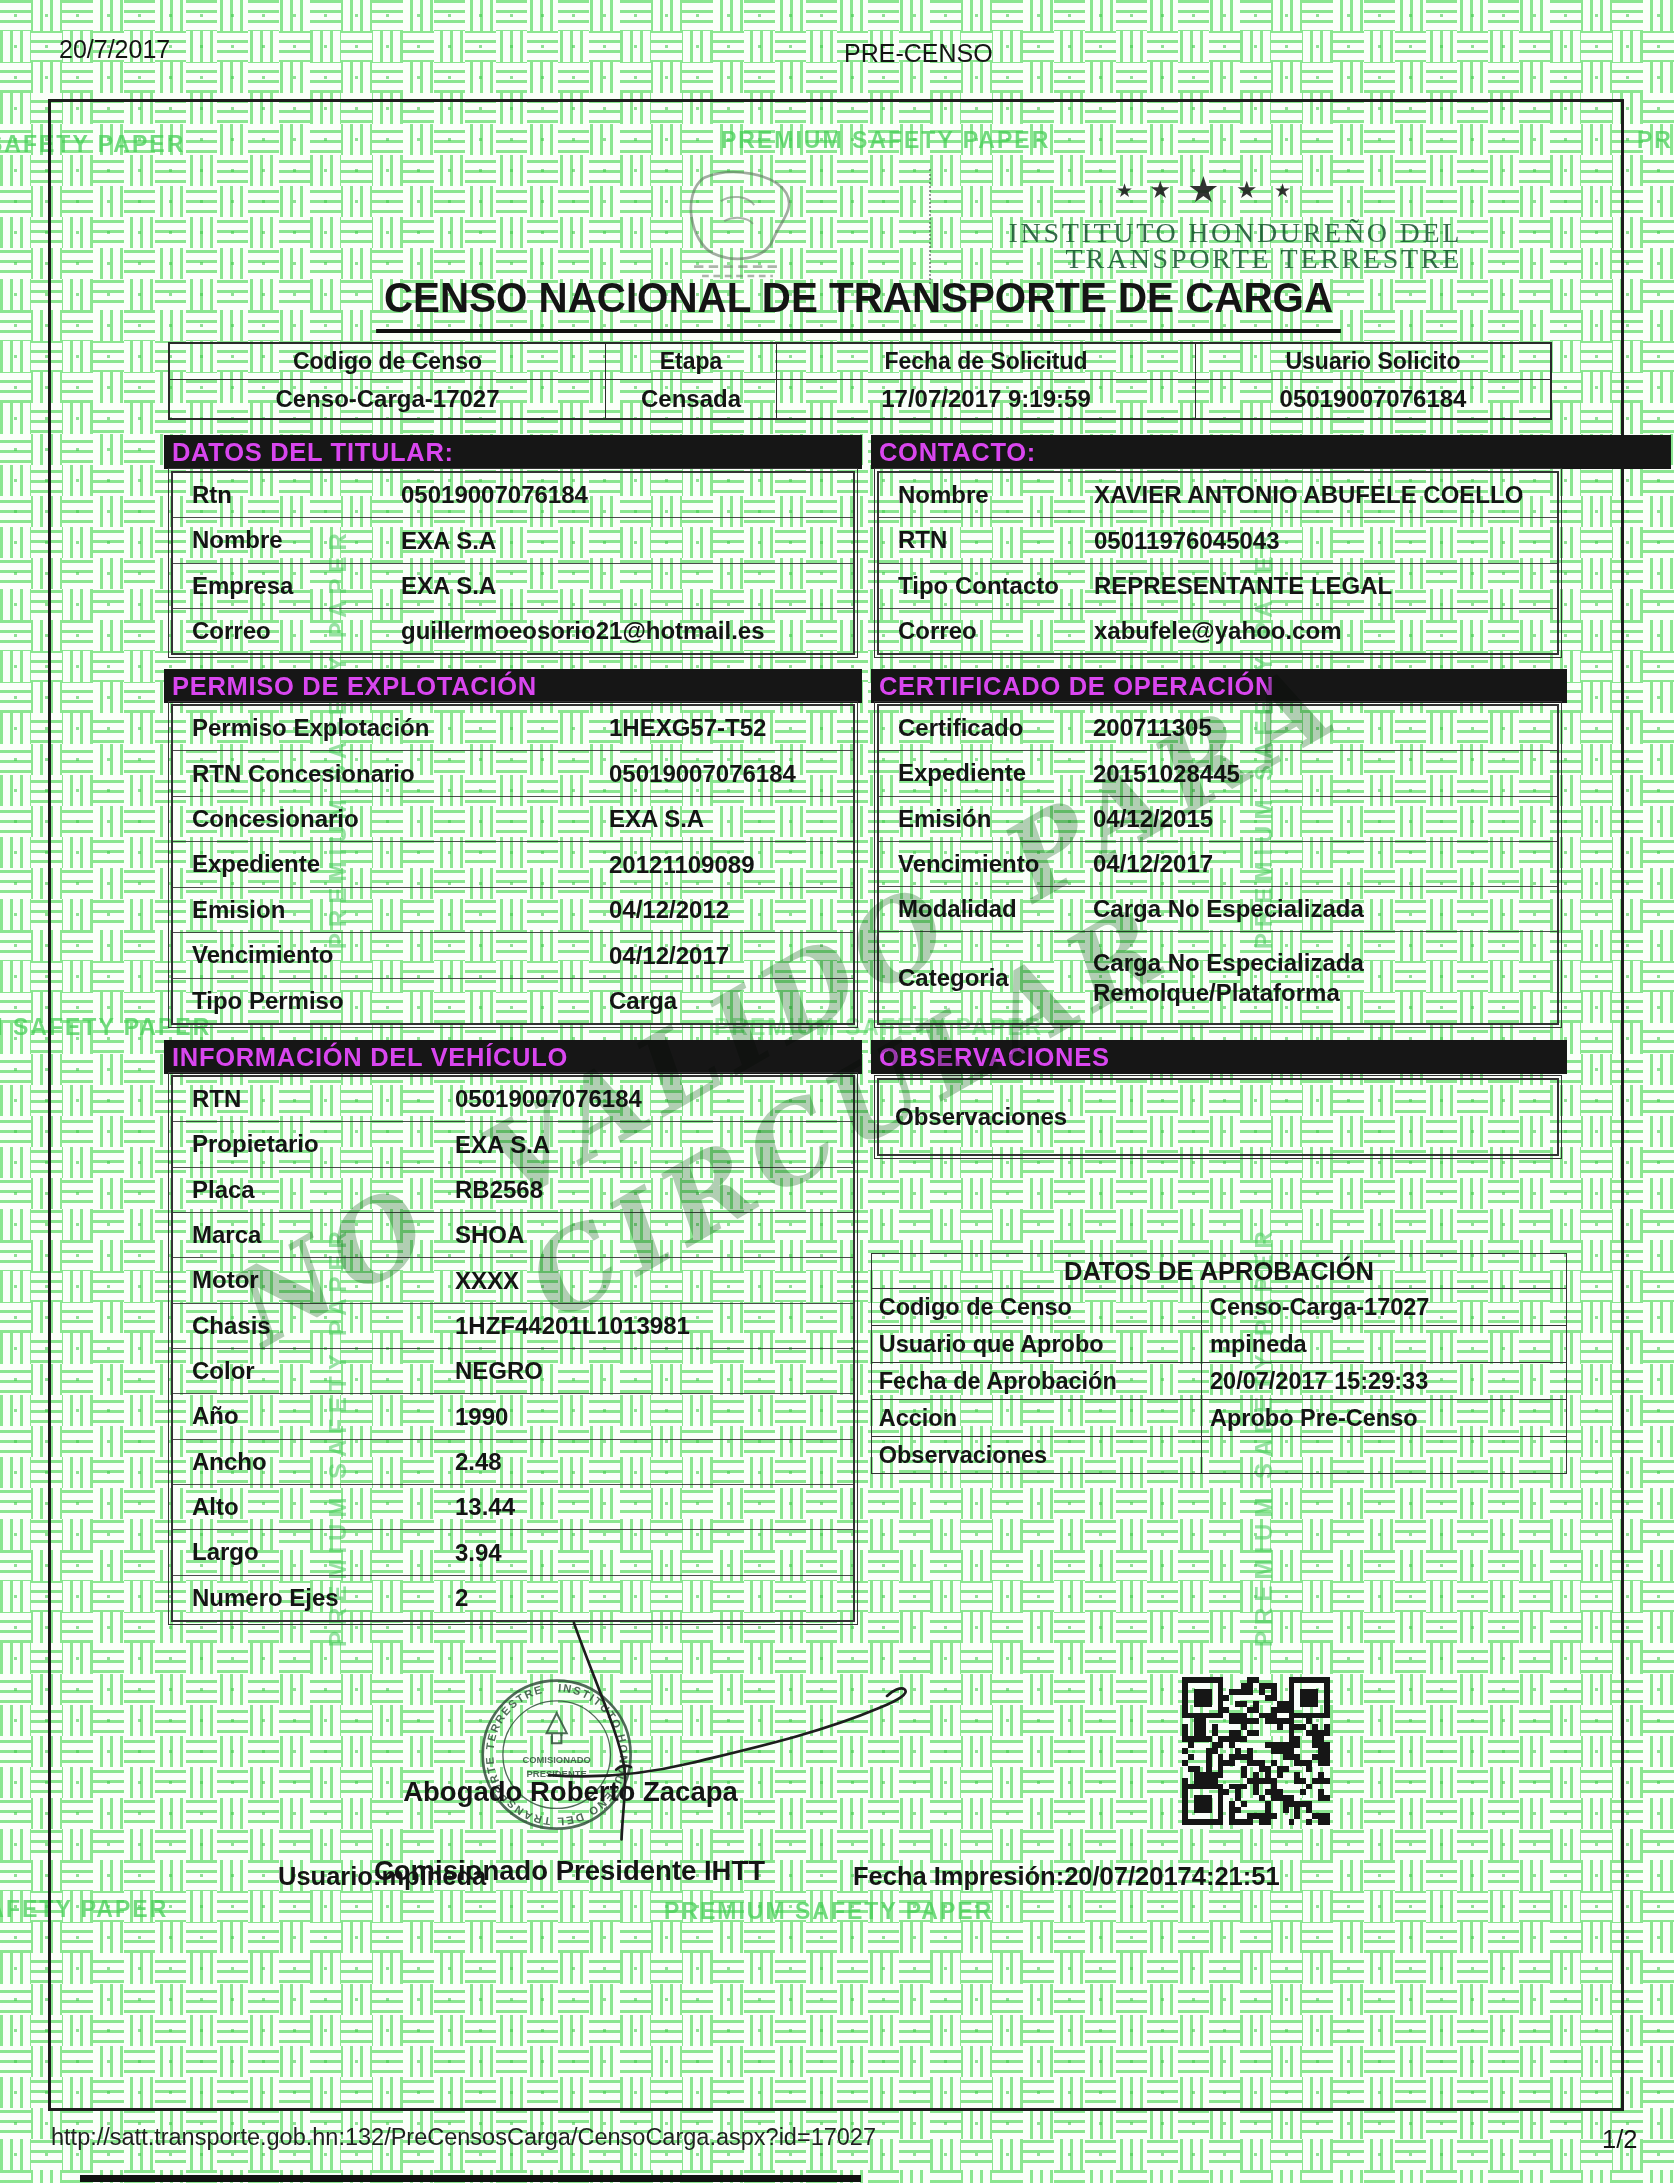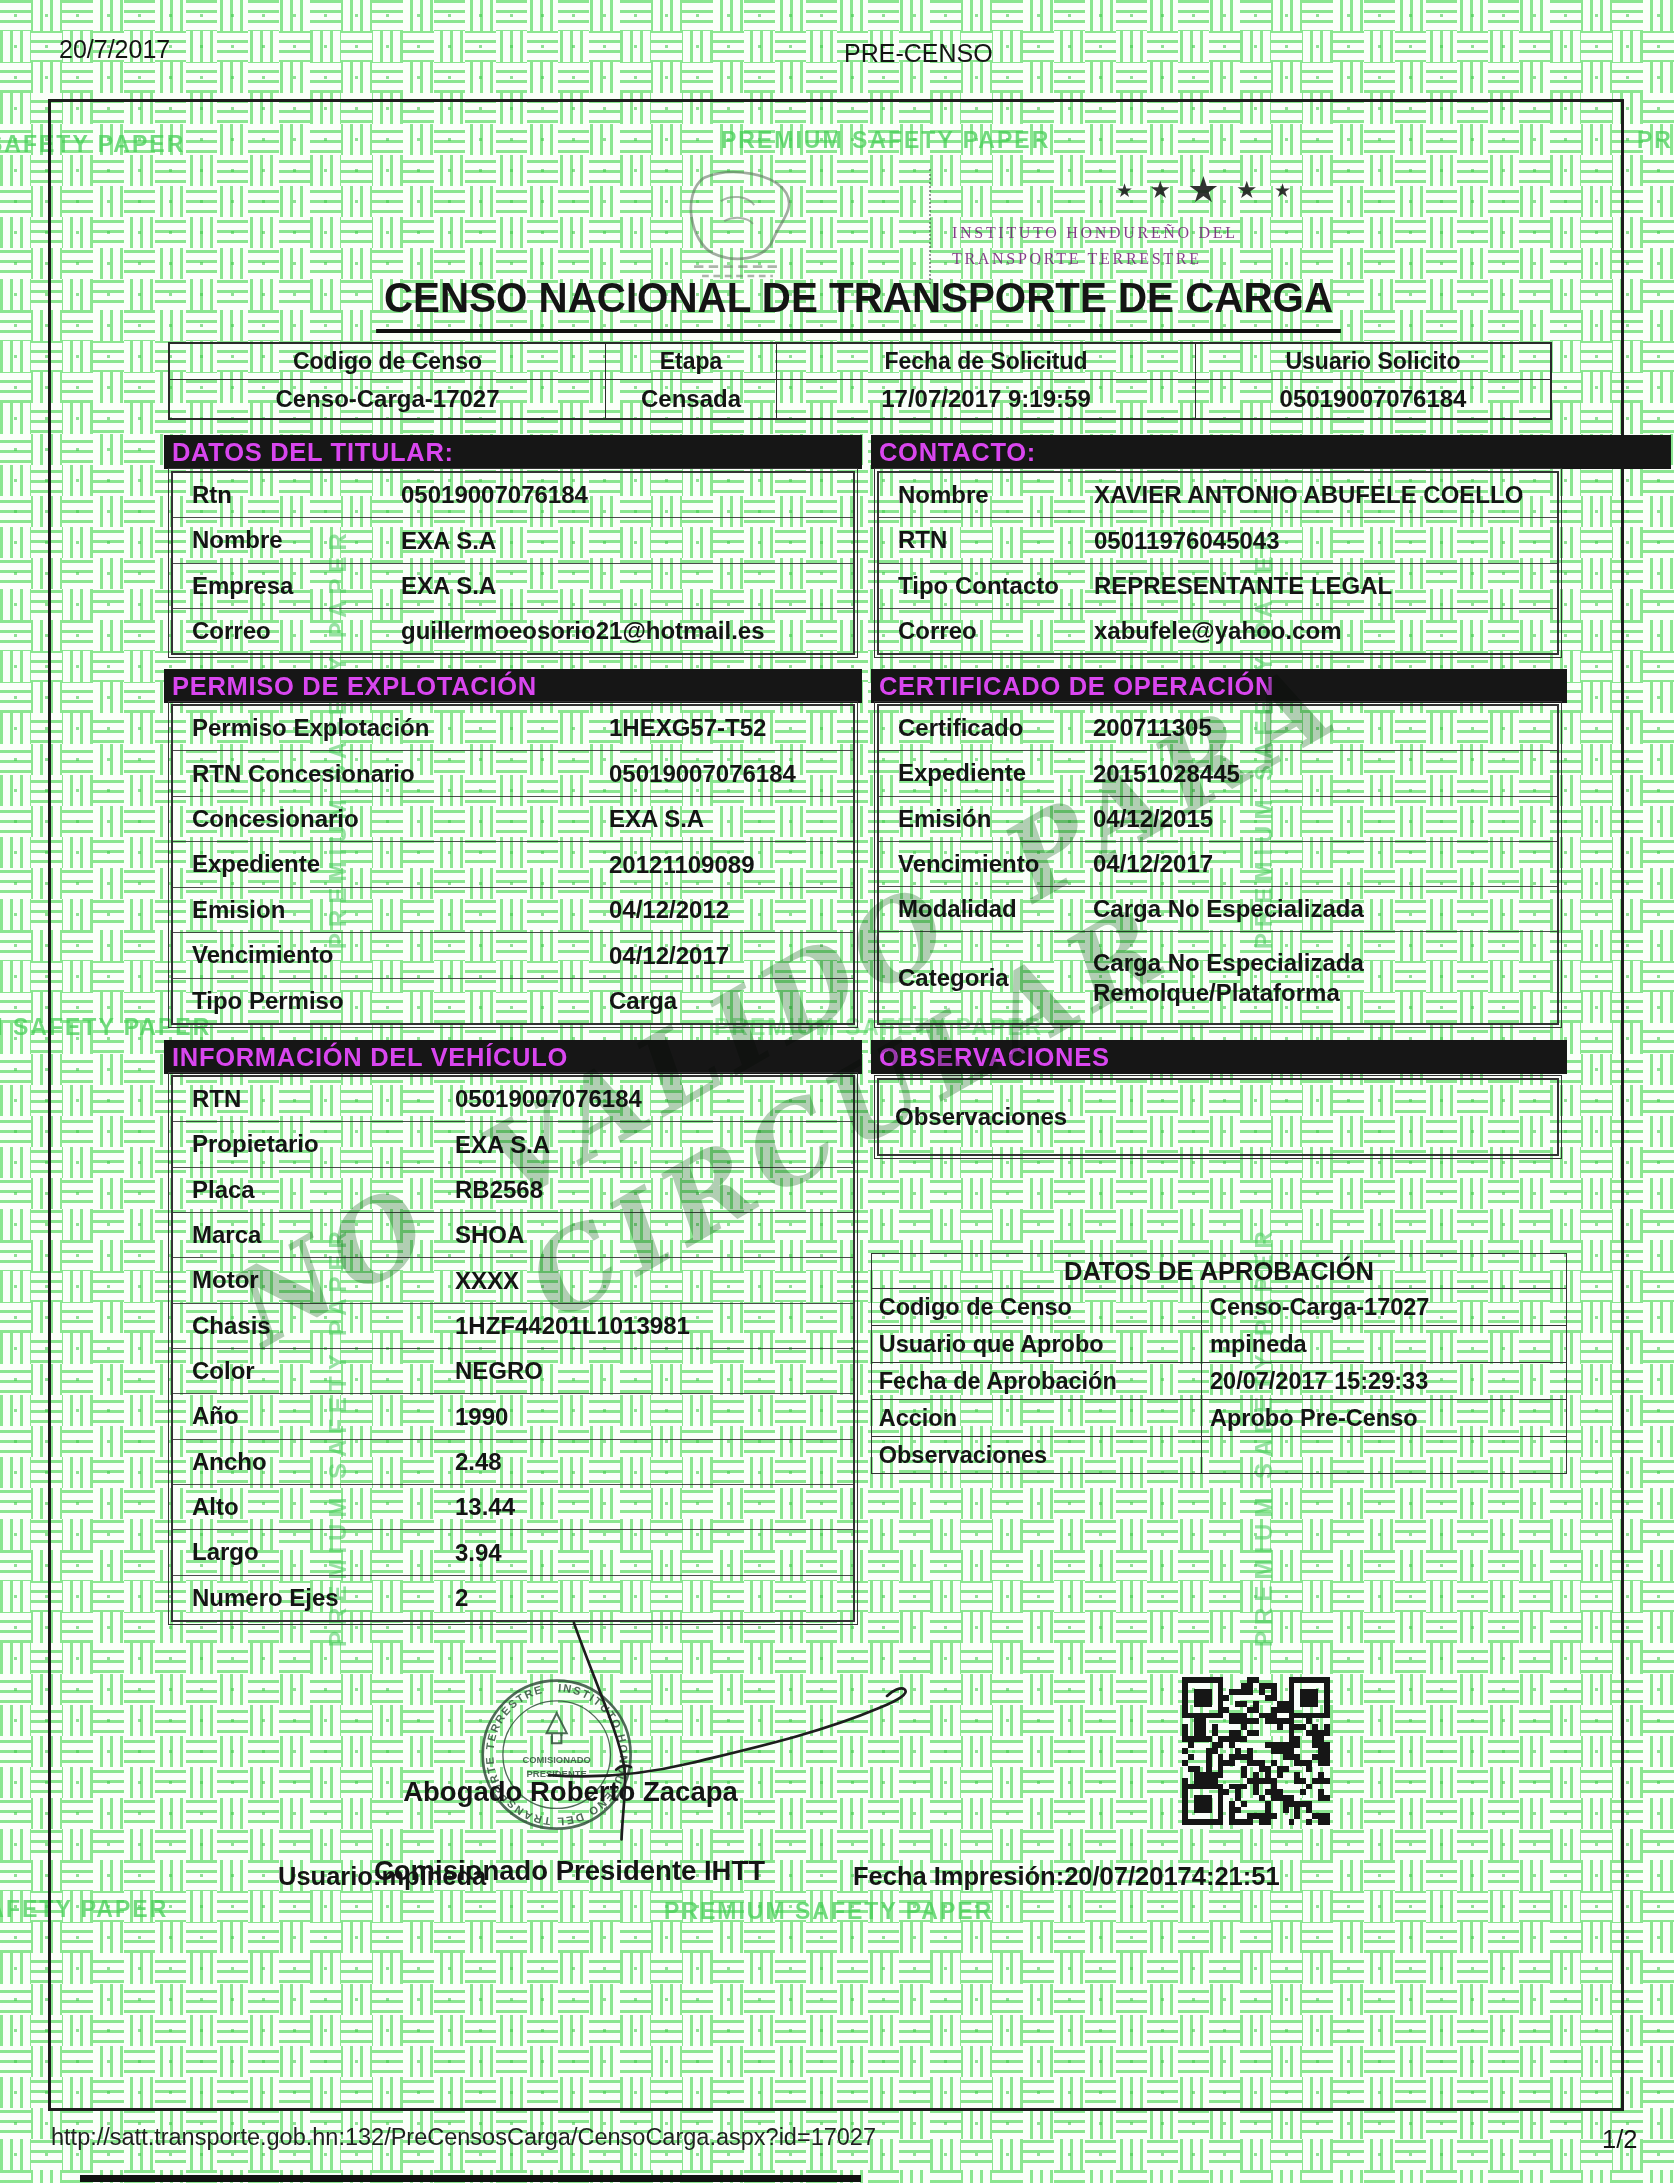--- a/index.html
+++ b/index.html
@@ -29,22 +29,22 @@
          mix-blend-mode:multiply;pointer-events:none;}
   
   #frame{position:absolute;left:48px;top:99px;width:1570px;height:2006px;border:3.4px solid #1c1c1c;z-index:2;}
   .ink{color:#141414;}
   #scan-date{position:absolute;left:59px;top:35px;font-size:25px;font-weight:400;z-index:3;}
   #doc-stage{position:absolute;left:844px;top:39px;font-size:25px;z-index:3;}
   #emblem{position:absolute;left:667px;top:161px;z-index:3;opacity:.55;}
   #mast-divider{position:absolute;left:929px;top:169px;height:115px;border-left:2px dotted rgba(70,70,70,.55);z-index:3;}
   #stars{position:absolute;left:1036px;top:169px;width:335px;text-align:center;z-index:3;color:#181818;opacity:.88;}
   #stars span{display:inline-block;vertical-align:middle;margin:0 6.7px;}
-  #inst{position:absolute;left:952px;top:220px;width:510px;text-align:left;z-index:3;
-        font-family:"Liberation Serif",serif;color:#701a75;letter-spacing:2.7px;font-size:16px;line-height:25.5px;opacity:.85;}
+  #inst{position:absolute;left:952px;top:220px;width:510px;text-align:right;z-index:3;
+        font-family:"Liberation Serif",serif;color:#14532d;letter-spacing:2.7px;font-size:28px;line-height:25.5px;opacity:.85;}
   #title{position:absolute;left:302px;top:274px;width:1113px;text-align:center;z-index:3;
          font-size:42px;font-weight:700;transform:scaleX(.96);letter-spacing:0px;}
   #title .t{display:inline-block;border-bottom:4.7px solid #101010;padding:0 8px 6.7px 8px;}
   
   #summary{position:absolute;left:168px;top:342px;width:1380px;z-index:3;
            display:grid;grid-template-columns:436px 171px 419px 354px;border:2px solid #2a2a2a;}
   #summary .c{border-right:1.3px solid #2a2a2a;text-align:center;}
   #summary .c:last-child{border-right:none;}
   #summary .lab{height:35px;line-height:35px;font-weight:700;font-size:23px;border-bottom:1.3px solid #2a2a2a;}
   #summary .val{height:38px;line-height:38px;font-weight:700;font-size:24px;}

